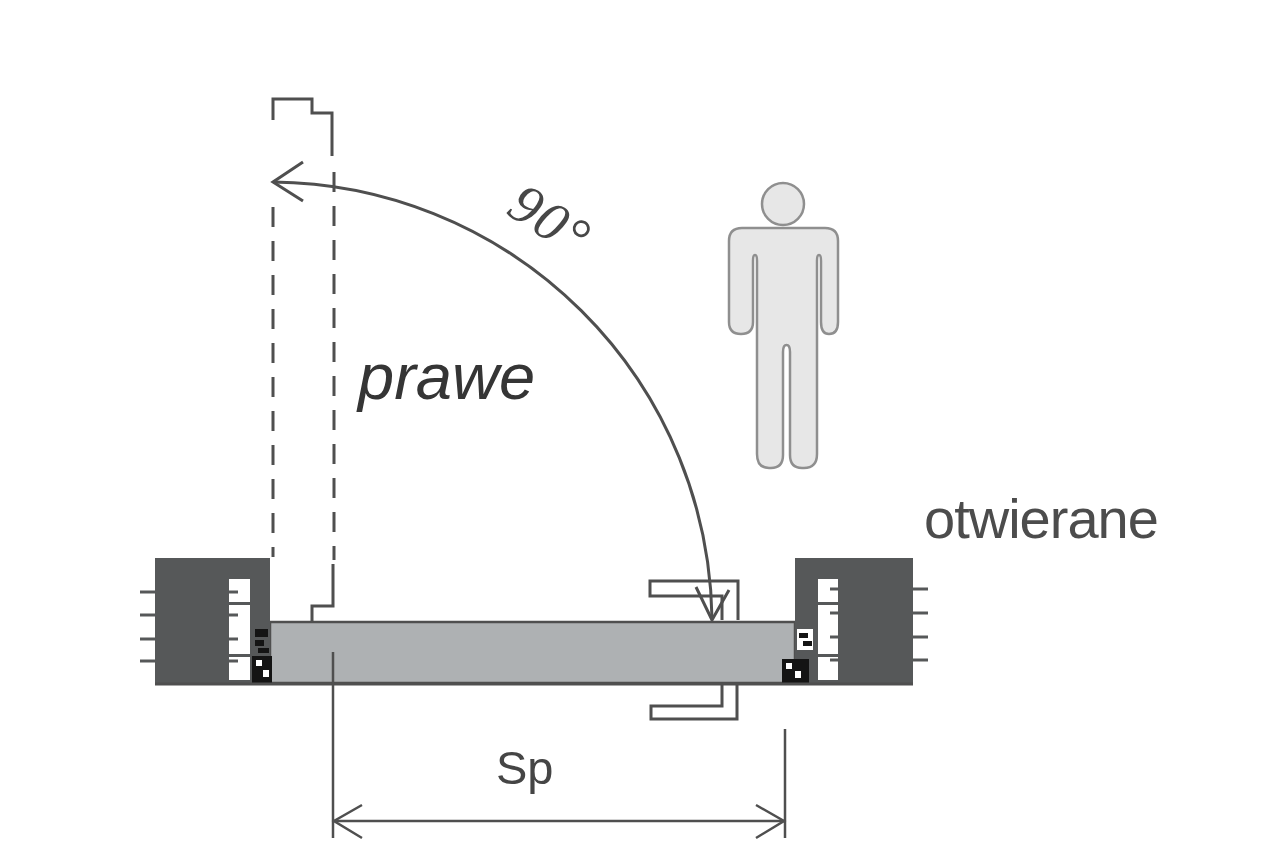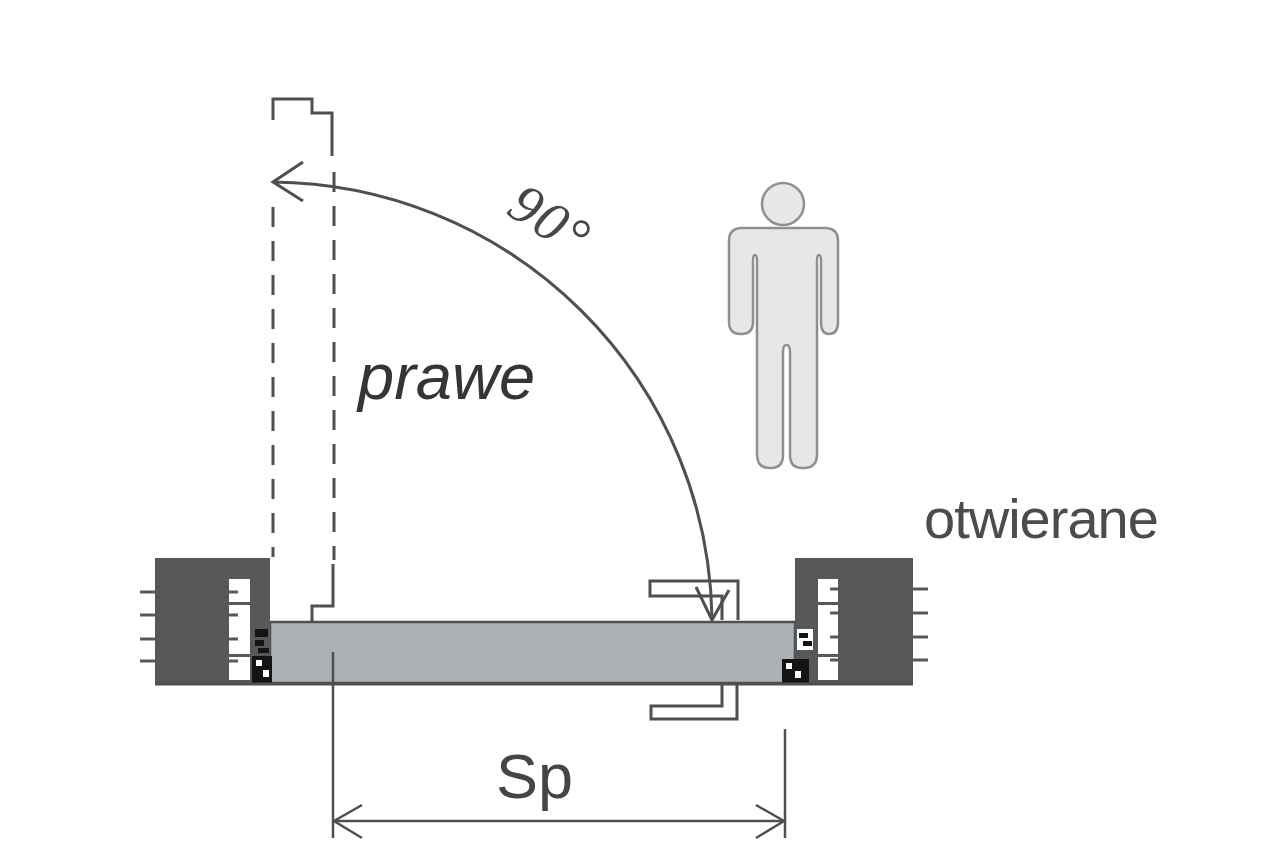--- a/index.html
+++ b/index.html
@@ -39,21 +39,21 @@
     letter-spacing:2px;
   }
   .label-opening{
     left:912px;top:331px;
     font-size:56px;line-height:75px;color:#4c4c4c;
     letter-spacing:-1px;
   }
   .label-opening .l1{padding-left:12px;}
   .label-sp{
     left:496px;top:740px;
-    font-size:63px;color:#454545;
+    font-size:47px;color:#454545;
   }
 </style>
 </head>
 <body>
 
 <div class="stage">
 
   <svg width="1280" height="864" viewBox="0 0 1280 864">
 
     <path class="ln" d="M 273 120 L 273 99 L 312 99 L 312 113 L 332 113 L 332 156"></path>

